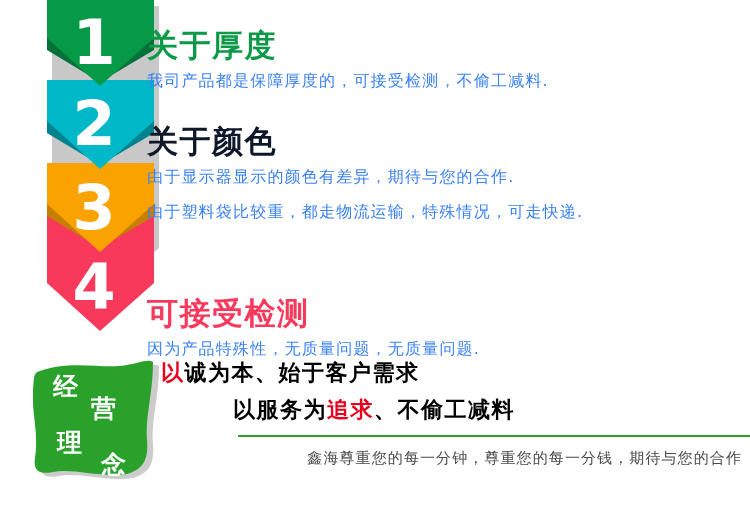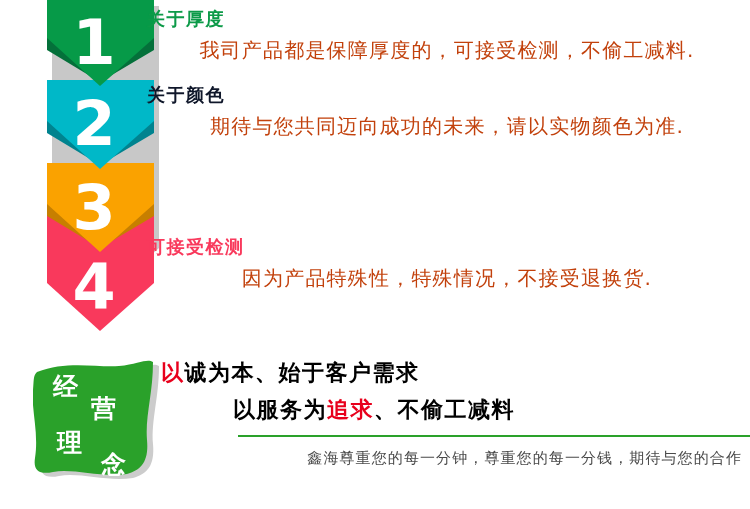--- a/index.html
+++ b/index.html
@@ -58,34 +58,34 @@
     position: absolute;
     left: 147px;
     top: 0;
     width: 600px;
   }
   .faq-row {
     height: 76px;
     position: relative;
   }
   .faq-head {
-    font-size: 18px;
+    font-size: 31px;
     font-weight: bold;
     line-height: 1;
     padding-top: 10px;
     letter-spacing: 1.5px;
+    margin-top: 20px;
   }
   .faq-body {
-    font-size: 20px;
-    color: #c2410c;
+    font-size: 16px;
+    color: #3b82f6;
     line-height: 1;
     padding-top: 12px;
     letter-spacing: 1.2px;
     white-space: nowrap;
-    text-align: center;
   }
 
   
   #philosophy-block {
     position: absolute;
     left: 0;
     top: 350px;
     width: 750px;
     height: 159px;
   }
@@ -187,29 +187,30 @@
 
   <div id="faq-rows">
 
     <div class="faq-row">
       <div class="faq-head" style="color:#0c9a48">关于厚度</div>
       <div class="faq-body">我司产品都是保障厚度的，可接受检测，不偷工减料.</div>
     </div>
 
     <div class="faq-row">
       <div class="faq-head" style="color:#0f172a">关于颜色</div>
-      <div class="faq-body">期待与您共同迈向成功的未来，请以实物颜色为准.</div>
-    </div>
-
-    <div class="faq-row">
+      <div class="faq-body">由于显示器显示的颜色有差异，期待与您的合作.</div>
+    </div>
+
+    <div class="faq-row">
+      <div class="faq-body">由于塑料袋比较重，都走物流运输，特殊情况，可走快递.</div>
     </div>
 
     <div class="faq-row">
       <div class="faq-head" style="color:#f9395c">可接受检测</div>
-      <div class="faq-body">因为产品特殊性，特殊情况，不接受退换货.</div>
+      <div class="faq-body">因为产品特殊性，无质量问题，无质量问题.</div>
     </div>
 
   </div>
 </div>
 
 <div id="philosophy-block">
 
   <div id="ribbon">
     <svg width="135" height="125" viewBox="0 0 135 125" xmlns="http://www.w3.org/2000/svg">
       <path d="M10 18 C40 6 72 14 92 12 C112 10 120 4 126 8

